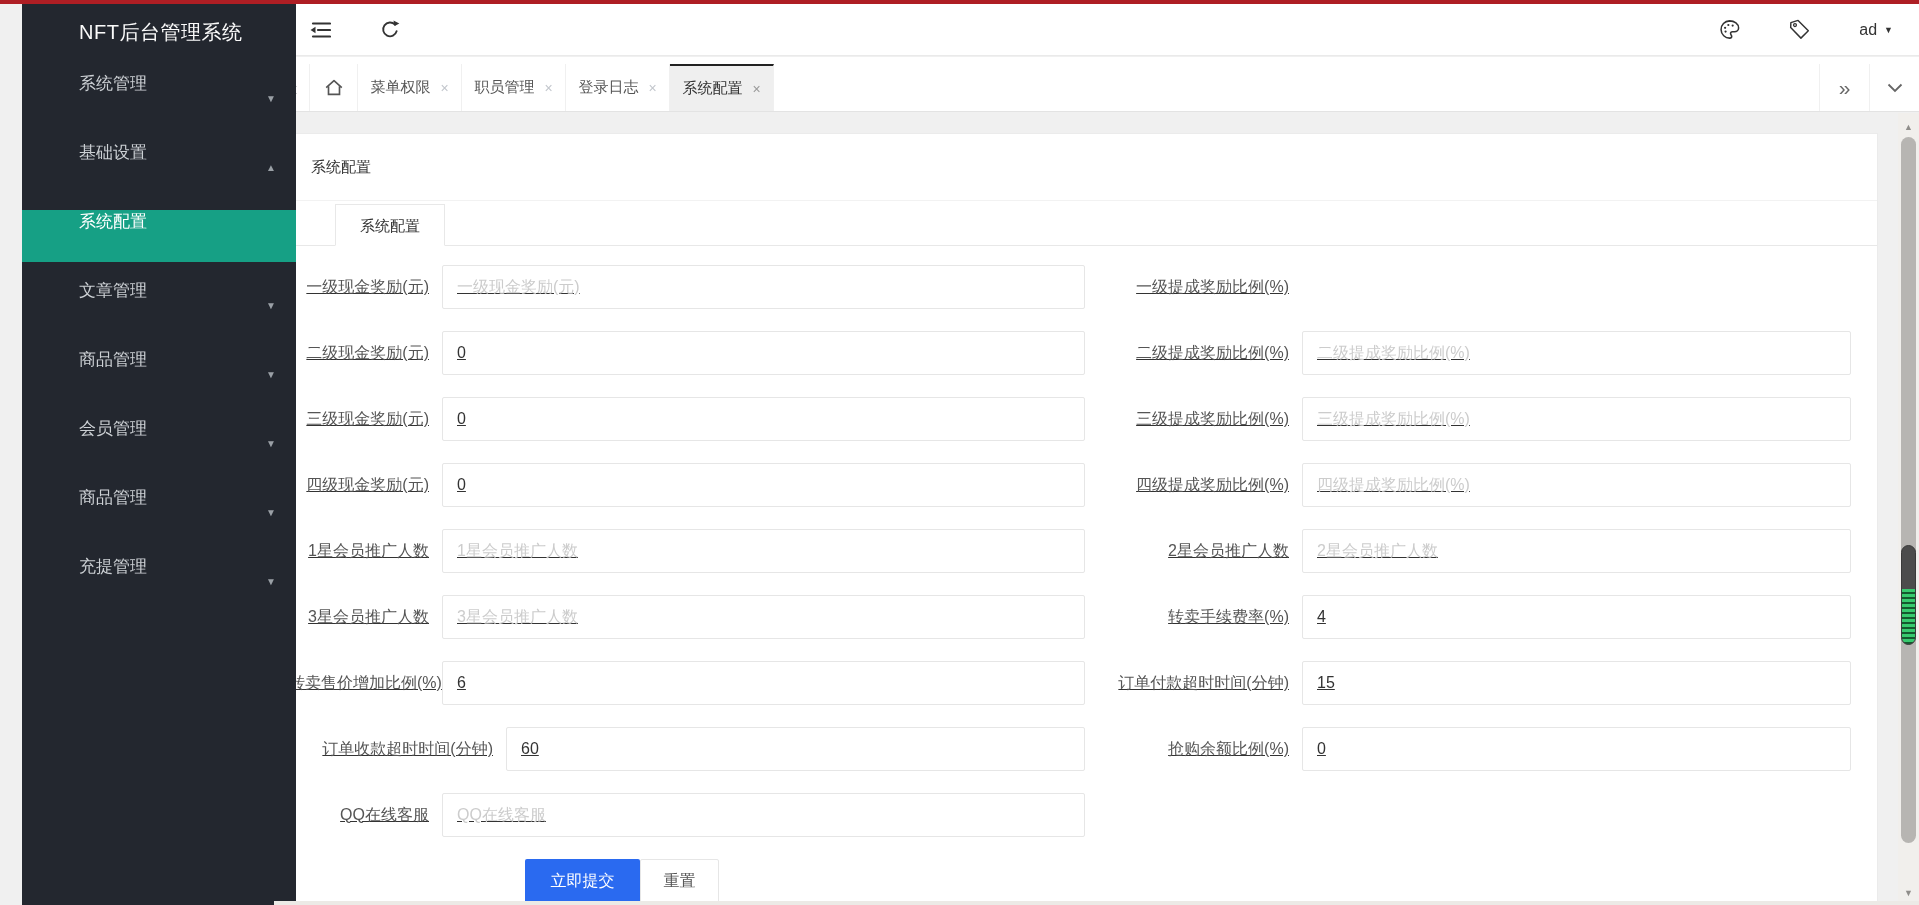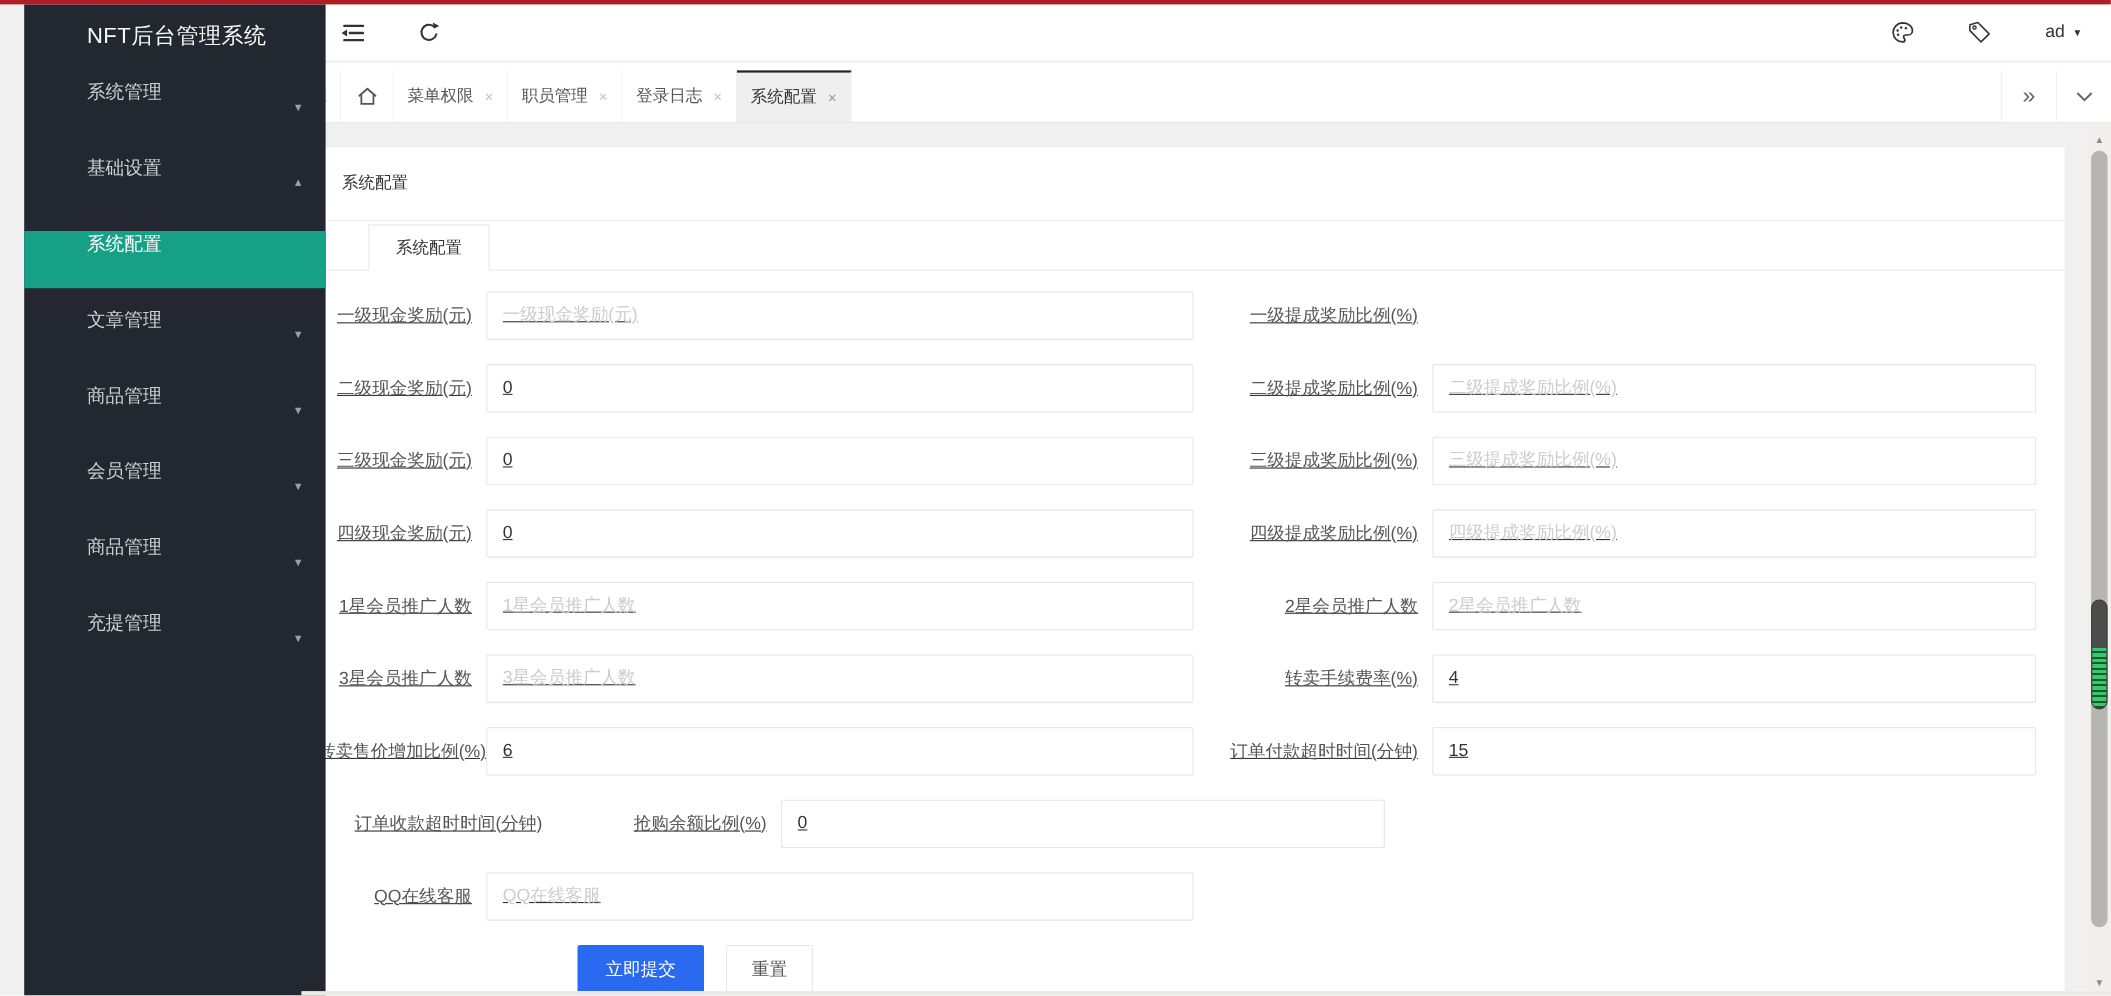--- a/index.html
+++ b/index.html
@@ -58,21 +58,21 @@
   .frow { display:flex; align-items:center; height:44px; margin-bottom:22px;text-decoration:underline; }
   .flabel { font-size:16px; color:#555; text-align:right; flex:none; white-space:nowrap; }
   .llabel { width:140px; }
   .rlabel { width:204px; }
   .finput { height:44px; border:1px solid #e6e6e6; border-radius:2px; padding:0 14px;
             font-size:16px; color:#333; margin-left:13px; outline:none; flex:none;
             font-family:"Liberation Sans","DejaVu Sans",sans-serif; }
   .finput::placeholder { color:#ccc; opacity:1; }
   .linput { width:643px; }
   .rinput { width:549px; }
-  .btn-row { margin-top:18px; padding-left:236px; display:flex; gap:20px; }
+  .btn-row { margin-top:18px; padding-left:236px; display:flex; }
   .btn { height:44px; font-size:16px; border-radius:2px; cursor:pointer;
          font-family:"Liberation Sans","DejaVu Sans",sans-serif; }
   .btn-submit { width:115px; background:#2a6af0; color:#fff; border:none; }
   .btn-reset  { width:79px;  background:#fff; color:#555; border:1px solid #e6e6e6; }
 
   
   .scrollbar { position:absolute; right:0; top:113px; bottom:0; width:21px; background:#f1efec; z-index:6; }
   .sb-arrow { position:absolute; left:0; width:100%; text-align:center; font-size:9px; color:#8f8d8a; }
   .sb-up { top:9px; } .sb-down { bottom:7px; }
   .sb-thumb-gray { position:absolute; left:3px; width:15px; top:24px; height:706px;
@@ -253,20 +253,21 @@
 
       <div class="frow">
         <label class="flabel llabel">转卖售价增加比例(%)</label>
         <input class="finput linput" value="6" style="">
         <label class="flabel rlabel">订单付款超时时间(分钟)</label>
         <input class="finput rinput" value="15" style="">
       </div>
 
       <div class="frow">
         <label class="flabel llabel" style="width:204px">订单收款超时时间(分钟)</label>
+        <input class="finput linput" style="width: 579px;" value="60">
         <label class="flabel rlabel">抢购余额比例(%)</label>
         <input class="finput rinput" value="0" style="">
       </div>
 
       <div class="frow">
         <label class="flabel llabel">QQ在线客服</label>
         <input class="finput linput" placeholder="QQ在线客服" style="">
       </div>
 
       <div class="btn-row">

